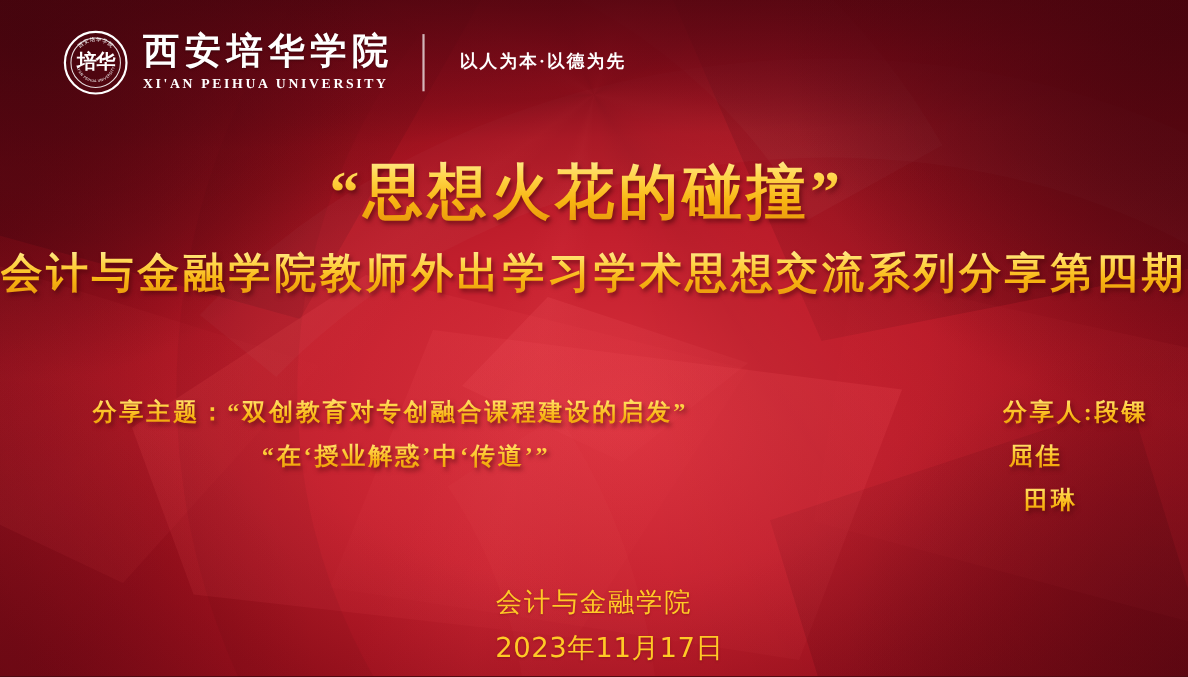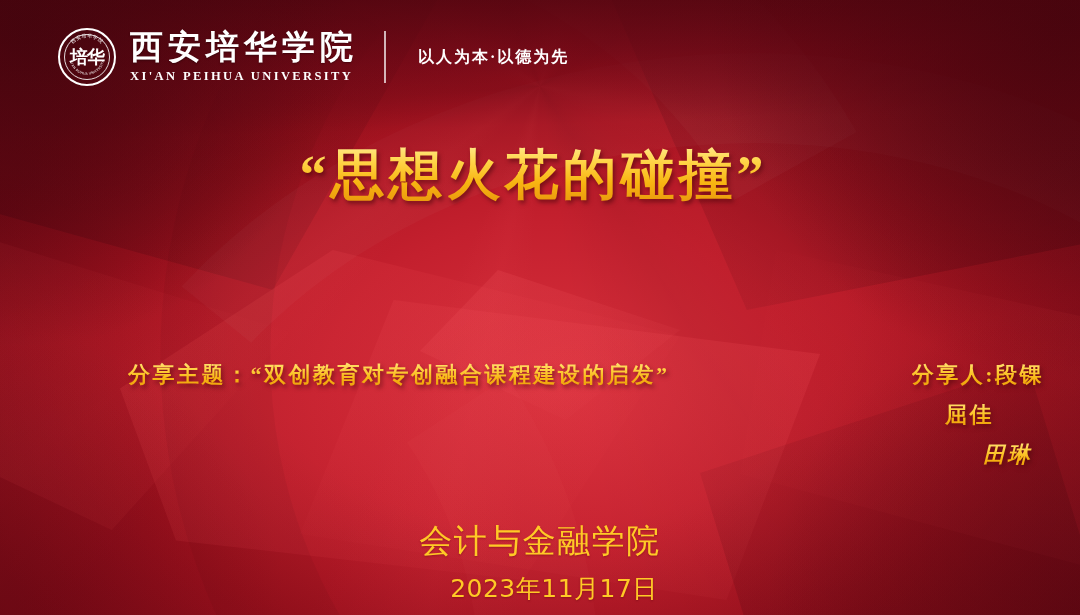--- a/index.html
+++ b/index.html
@@ -266,21 +266,20 @@
     white-space: nowrap;
   }
 
   
   .topics {
     position: absolute;
     left: 0; right: 0;
     top: 360px;
     z-index: 6;
     font-family: "Liberation Serif", "DejaVu Serif", serif;
-    padding-left: 44px;
   }
   .topic-row {
     display: flex;
     align-items: baseline;
     height: 40px;
   }
   .topic-row .topic-text {
     font-size: 22px;
     font-weight: 700;
     letter-spacing: 2.5px;
@@ -290,36 +289,36 @@
     font-size: 22px;
     font-weight: 700;
     letter-spacing: 2.5px;
     white-space: nowrap;
   }
   
   .topic-row-1 .topic-text { margin-left: 84px; }
   .topic-row-1 .topic-person { margin-left: auto; margin-right: 36px; }
   
   .topic-row-2 .topic-text { margin-left: 238px; }
-  .topic-row-2 .topic-person { margin-left: auto; margin-right: 86px; }
+  .topic-row-2 .topic-person { margin-left: auto; margin-right: 114px; }
   .topic-row-3 .topic-text { margin-left: 238px; }
-  .topic-row-3 .topic-person { margin-left: auto; margin-right: 48px; font-style: italic; }
+  .topic-row-3 .topic-person { margin-left: auto; margin-right: 100px; }
 
   
   .footer {
     position: absolute;
     left: 0; right: 0;
     bottom: 8px;
     text-align: center;
     z-index: 6;
     font-family: "DejaVu Sans", "Liberation Sans", sans-serif;
   }
   .footer-org {
     color: #ffc926;
-    font-size: 33px;
+    font-size: 24px;
     letter-spacing: 1.5px;
     line-height: 1.45;
     text-shadow: 0 1px 2px rgba(80,4,12,0.35);
   }
   .footer-date {
     color: #ffc926;
     font-size: 25px;
     letter-spacing: 0.5px;
     line-height: 1.45;
     margin-top: 6px;
@@ -384,29 +383,33 @@
 
     <div class="motto">
       <span class="motto-cn">以人为本·以德为先</span>
     </div>
   </div>
 
   <div class="title-main">
     <span class="gold">“思想火花的碰撞”</span>
   </div>
 
+  <div class="title-sub">
+    <span class="gold">会计与金融学院教师外出学习学术思想交流系列分享第四期</span>
+  </div>
 
   <div class="topics">
 
     <div class="topic-row topic-row-1">
       <span class="topic-text gold">分享主题：“双创教育对专创融合课程建设的启发”</span>
       <span class="topic-person gold">分享人:段锞</span>
     </div>
 
     <div class="topic-row topic-row-2">
+      <span class="topic-text gold">“在‘授业解惑’中‘传道’”</span>
       <span class="topic-person gold">屈佳</span>
     </div>
 
     <div class="topic-row topic-row-3">
       <span class="topic-person gold">田琳</span>
     </div>
 
   </div>
 
   <div class="footer">

